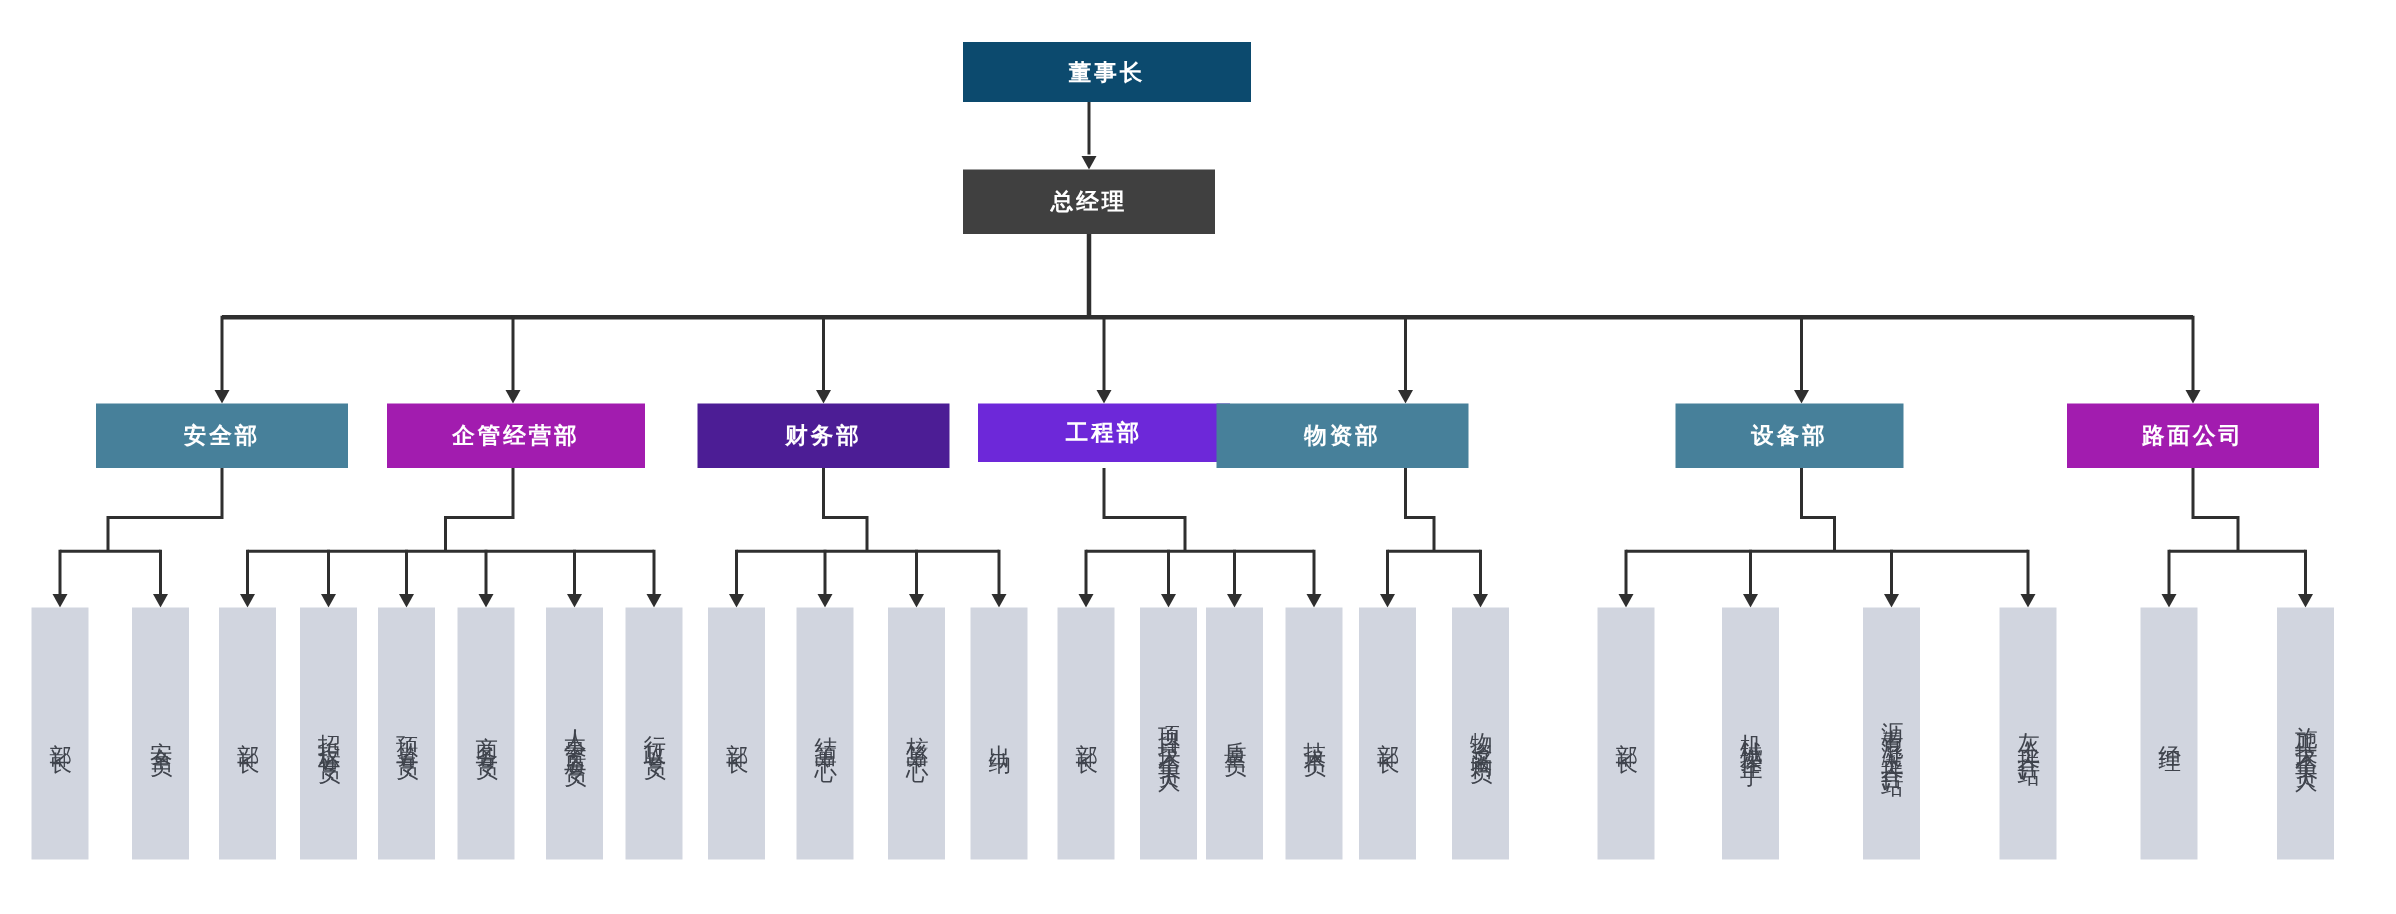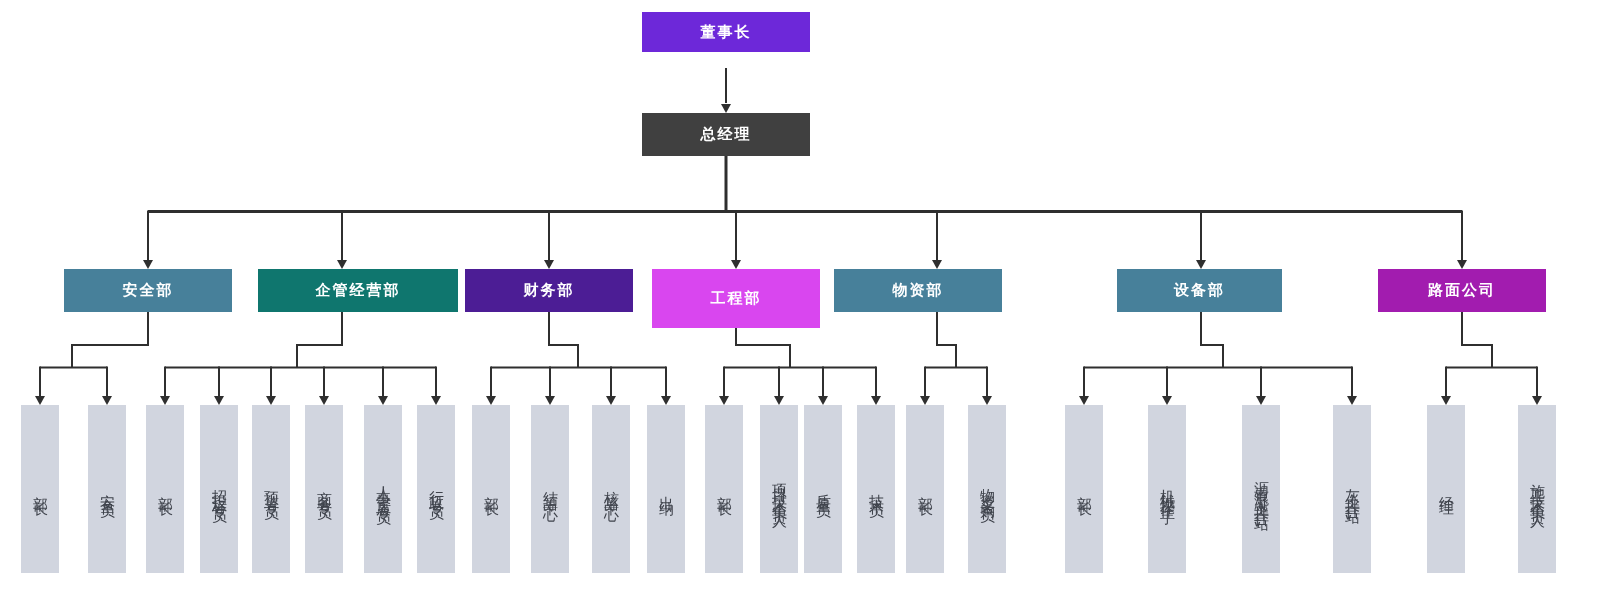--- a/index.html
+++ b/index.html
@@ -120,46 +120,46 @@
       <path d="M1462 210.5 L1462 260" fill="none" stroke="#2f2f2f" stroke-width="2"></path>
       <polygon points="1457,260 1467,260 1462,269" fill="#2f2f2f"></polygon>
       <path d="M1462 312 L1462 345 L1492 345 L1492 367.5" fill="none" stroke="#2f2f2f" stroke-width="2"></path>
       <path d="M1446 367.5 L1537 367.5" fill="none" stroke="#2f2f2f" stroke-width="2"></path>
       <path d="M1446 366.5 L1446 396" fill="none" stroke="#2f2f2f" stroke-width="2"></path>
       <polygon points="1441,396 1451,396 1446,405" fill="#2f2f2f"></polygon>
       <path d="M1537 366.5 L1537 396" fill="none" stroke="#2f2f2f" stroke-width="2"></path>
       <polygon points="1532,396 1542,396 1537,405" fill="#2f2f2f"></polygon>
     </svg>
   <div id="nodes">
-      <div class="node exec-box" style="left: 642px; top: 12px; width: 168px; height: 40px; background: #6d28d9; color: rgb(255, 255, 255);">董事长</div>
+      <div class="node exec-box" style="left: 642px; top: 28px; width: 192px; height: 40px; background: #0c4a6e; color: rgb(255, 255, 255);">董事长</div>
       <div class="node exec-box" style="left: 642px; top: 113px; width: 168px; height: 43px; background: #404040; color: rgb(255, 255, 255);">总经理</div>
       <div class="node dept-box" style="left: 64px; top: 269px; width: 168px; height: 43px; background: rgb(71, 128, 154); color: rgb(255, 255, 255);">安全部</div>
       <div class="node leaf-box" style="left: 21px; top: 405px; width: 38px; height: 168px; background: rgb(209, 213, 223); color: rgb(63, 67, 76);">部长</div>
       <div class="node leaf-box" style="left: 88px; top: 405px; width: 38px; height: 168px; background: rgb(209, 213, 223); color: rgb(63, 67, 76);">安全员</div>
-      <div class="node dept-box" style="left: 258px; top: 269px; width: 200px; height: 43px; background: #0f766e; color: rgb(255, 255, 255);">企管经营部</div>
+      <div class="node dept-box" style="left: 258px; top: 269px; width: 172px; height: 43px; background: #a21caf; color: rgb(255, 255, 255);">企管经营部</div>
       <div class="node leaf-box" style="left: 146px; top: 405px; width: 38px; height: 168px; background: rgb(209, 213, 223); color: rgb(63, 67, 76);">部长</div>
       <div class="node leaf-box" style="left: 200px; top: 405px; width: 38px; height: 168px; background: rgb(209, 213, 223); color: rgb(63, 67, 76);">招投标专员</div>
       <div class="node leaf-box" style="left: 252px; top: 405px; width: 38px; height: 168px; background: rgb(209, 213, 223); color: rgb(63, 67, 76);">预算专员</div>
       <div class="node leaf-box" style="left: 305px; top: 405px; width: 38px; height: 168px; background: rgb(209, 213, 223); color: rgb(63, 67, 76);">商务专员</div>
       <div class="node leaf-box" style="left: 364px; top: 405px; width: 38px; height: 168px; background: rgb(209, 213, 223); color: rgb(63, 67, 76);">人事资质专员</div>
       <div class="node leaf-box" style="left: 417px; top: 405px; width: 38px; height: 168px; background: rgb(209, 213, 223); color: rgb(63, 67, 76);">行政专员</div>
       <div class="node dept-box" style="left: 465px; top: 269px; width: 168px; height: 43px; background: #4c1d95; color: rgb(255, 255, 255);">财务部</div>
       <div class="node leaf-box" style="left: 472px; top: 405px; width: 38px; height: 168px; background: rgb(209, 213, 223); color: rgb(63, 67, 76);">部长</div>
       <div class="node leaf-box" style="left: 531px; top: 405px; width: 38px; height: 168px; background: rgb(209, 213, 223); color: rgb(63, 67, 76);">结算中心</div>
       <div class="node leaf-box" style="left: 592px; top: 405px; width: 38px; height: 168px; background: rgb(209, 213, 223); color: rgb(63, 67, 76);">核算中心</div>
       <div class="node leaf-box" style="left: 647px; top: 405px; width: 38px; height: 168px; background: rgb(209, 213, 223); color: rgb(63, 67, 76);">出纳</div>
-      <div class="node dept-box" style="left: 652px; top: 269px; width: 168px; height: 59px; background: #d946ef; color: rgb(255, 255, 255);">工程部</div>
+      <div class="node dept-box" style="left: 652px; top: 269px; width: 168px; height: 39px; background: #6d28d9; color: rgb(255, 255, 255);">工程部</div>
       <div class="node leaf-box" style="left: 705px; top: 405px; width: 38px; height: 168px; background: rgb(209, 213, 223); color: rgb(63, 67, 76);">部长</div>
       <div class="node leaf-box" style="left: 760px; top: 405px; width: 38px; height: 168px; background: rgb(209, 213, 223); color: rgb(63, 67, 76);">项目技术负责人</div>
       <div class="node leaf-box" style="left: 804px; top: 405px; width: 38px; height: 168px; background: rgb(209, 213, 223); color: rgb(63, 67, 76);">质量员</div>
       <div class="node leaf-box" style="left: 857px; top: 405px; width: 38px; height: 168px; background: rgb(209, 213, 223); color: rgb(63, 67, 76);">技术员</div>
-      <div class="node dept-box" style="left: 834px; top: 269px; width: 168px; height: 43px; background: rgb(71, 128, 154); color: rgb(255, 255, 255);">物资部</div>
+      <div class="node dept-box" style="left: 811px; top: 269px; width: 168px; height: 43px; background: rgb(71, 128, 154); color: rgb(255, 255, 255);">物资部</div>
       <div class="node leaf-box" style="left: 906px; top: 405px; width: 38px; height: 168px; background: rgb(209, 213, 223); color: rgb(63, 67, 76);">部长</div>
       <div class="node leaf-box" style="left: 968px; top: 405px; width: 38px; height: 168px; background: rgb(209, 213, 223); color: rgb(63, 67, 76);">物资采购员</div>
-      <div class="node dept-box" style="left: 1117px; top: 269px; width: 165px; height: 43px; background: rgb(71, 128, 154); color: rgb(255, 255, 255);">设备部</div>
+      <div class="node dept-box" style="left: 1117px; top: 269px; width: 152px; height: 43px; background: rgb(71, 128, 154); color: rgb(255, 255, 255);">设备部</div>
       <div class="node leaf-box" style="left: 1065px; top: 405px; width: 38px; height: 168px; background: rgb(209, 213, 223); color: rgb(63, 67, 76);">部长</div>
       <div class="node leaf-box" style="left: 1148px; top: 405px; width: 38px; height: 168px; background: rgb(209, 213, 223); color: rgb(63, 67, 76);">机械操作手</div>
       <div class="node leaf-box" style="left: 1242px; top: 405px; width: 38px; height: 168px; background: rgb(209, 213, 223); color: rgb(63, 67, 76);">沥青混凝土拌合站</div>
       <div class="node leaf-box" style="left: 1333px; top: 405px; width: 38px; height: 168px; background: rgb(209, 213, 223); color: rgb(63, 67, 76);">灰土拌合站</div>
       <div class="node dept-box" style="left: 1378px; top: 269px; width: 168px; height: 43px; background: #a21caf; color: rgb(255, 255, 255);">路面公司</div>
       <div class="node leaf-box" style="left: 1427px; top: 405px; width: 38px; height: 168px; background: rgb(209, 213, 223); color: rgb(63, 67, 76);">经理</div>
       <div class="node leaf-box" style="left: 1518px; top: 405px; width: 38px; height: 168px; background: rgb(209, 213, 223); color: rgb(63, 67, 76);">施工技术负责人</div>
     </div>
 </div>
 

